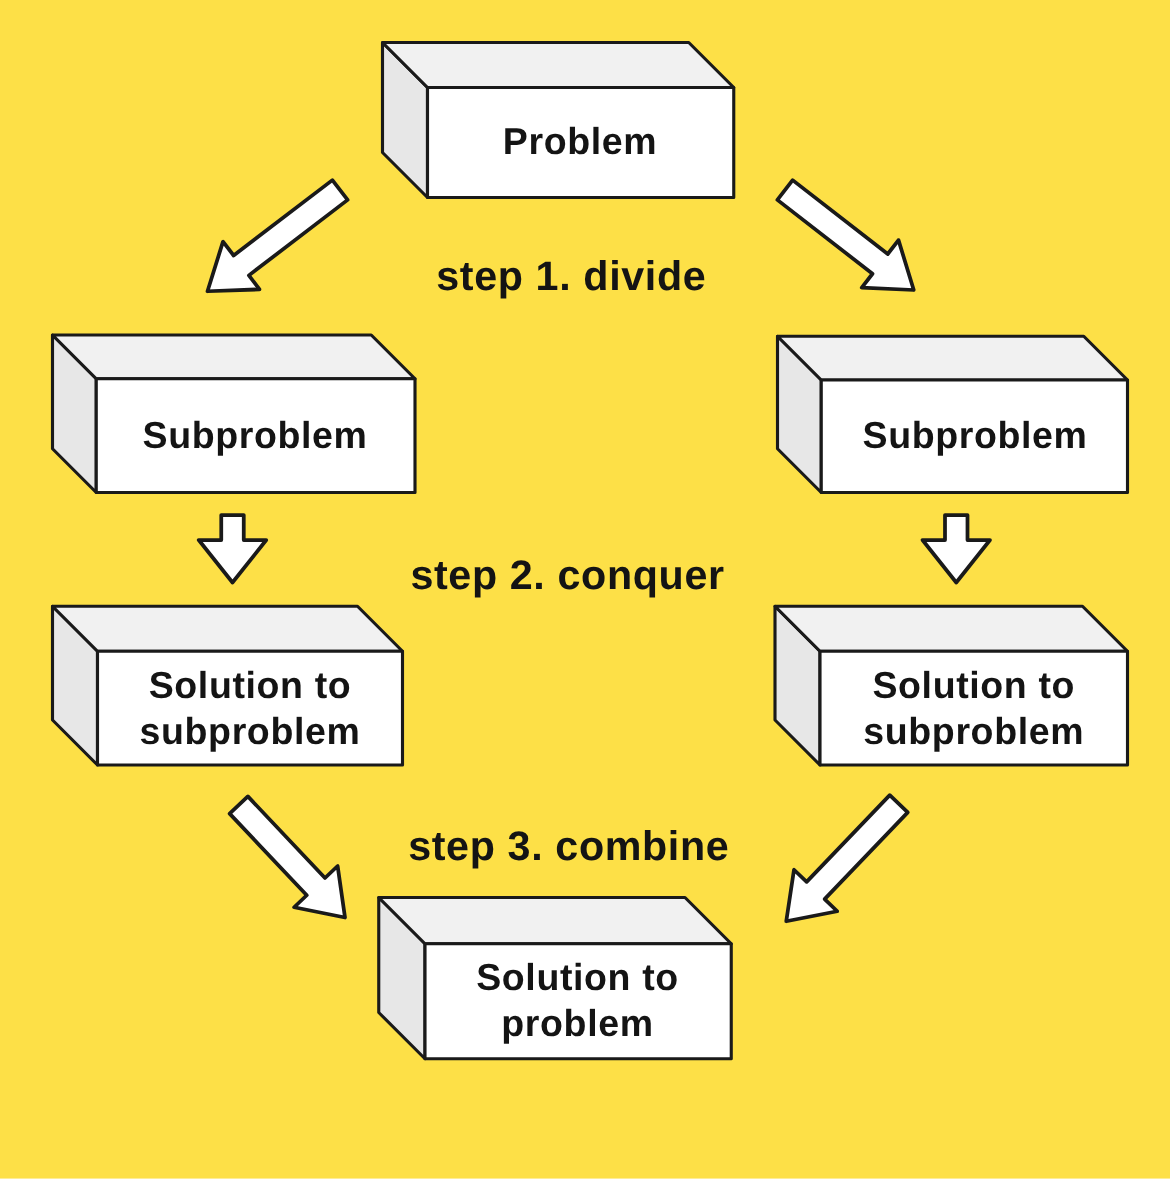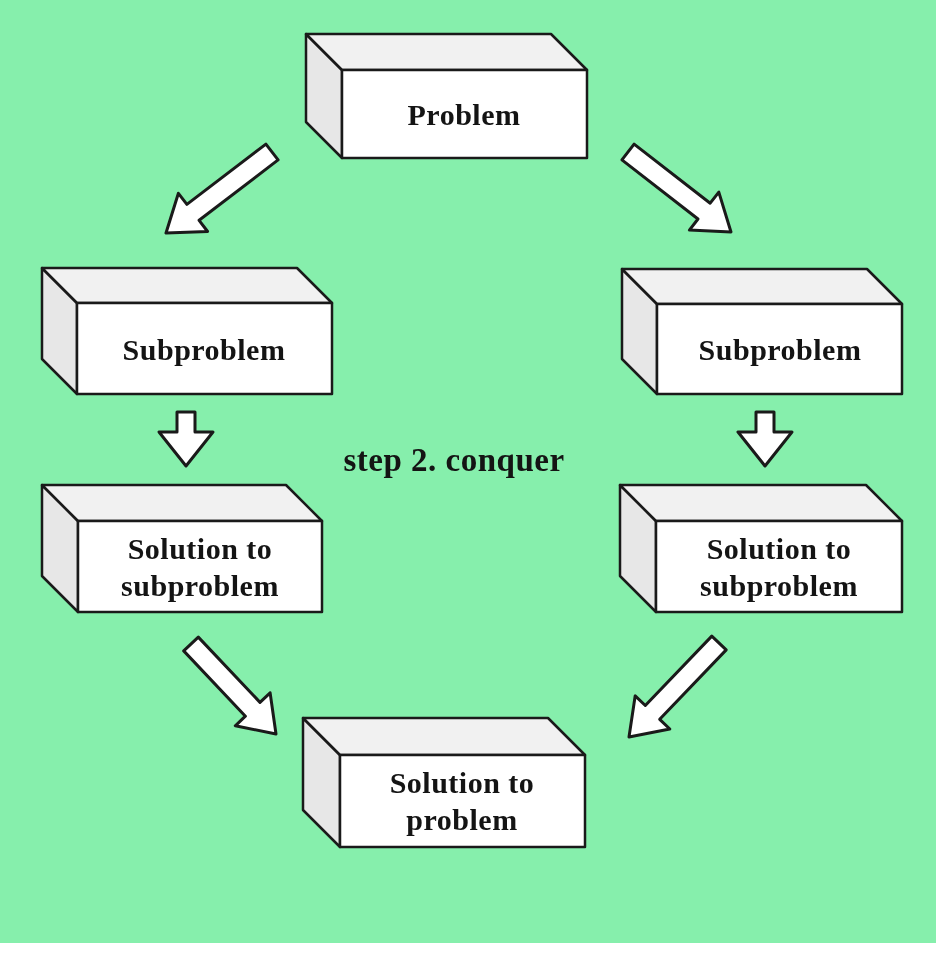--- a/index.html
+++ b/index.html
@@ -1,22 +1,22 @@
 <!DOCTYPE html>
 <html><head>
 <meta charset="utf-8">
 <style>
   html, body { margin: 0; padding: 0; background: #ffffff; }
   .canvas {
     position: relative;
     width: 936px;
     height: 943px;
-    background: #86efac;
+    background: #fde047;
     overflow: hidden;
-    font-family: Liberation Serif, serif;
+    font-family: Liberation Sans, sans-serif;
   }
   .diagram-svg {
     position: absolute;
     left: 0; top: 0;
     width: 936px; height: 960px;
   }
   .box-label {
     position: absolute;
     transform: translate(-50%, -50%);
     font-weight: bold;
@@ -111,18 +111,20 @@
 
   <div class="box-label" style="left:200px; top:567px;">Solution to
 subproblem</div>
 
   <div class="box-label" style="left:779px; top:567px;">Solution to
 subproblem</div>
 
   <div class="box-label" style="left:462px; top:801px;">Solution to
 problem</div>
 
+  <div class="step-label" style="left:457px; top:221px;">step 1. divide</div>
 
   <div class="step-label" style="left:454px; top:460px;">step 2. conquer</div>
 
+  <div class="step-label" style="left:455px; top:677px;">step 3. combine</div>
 
 
 </div>
 
 </body></html>

